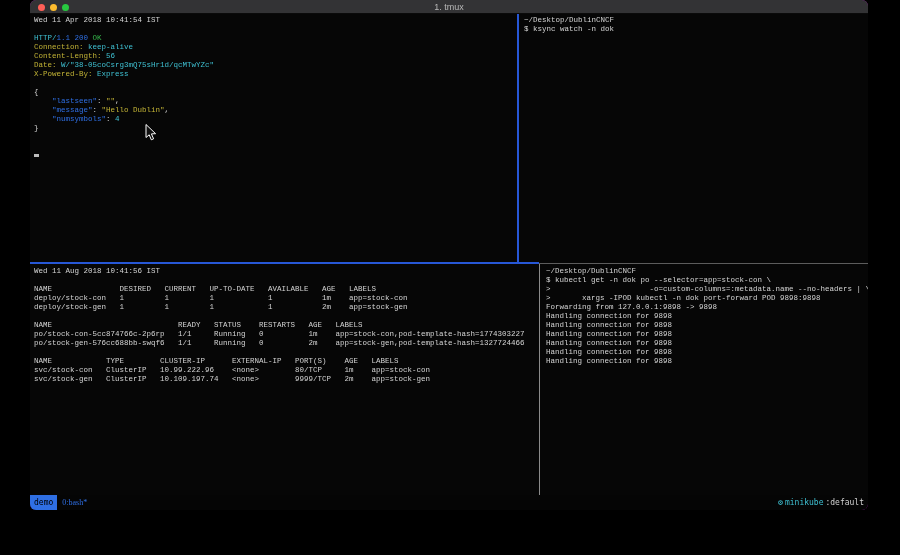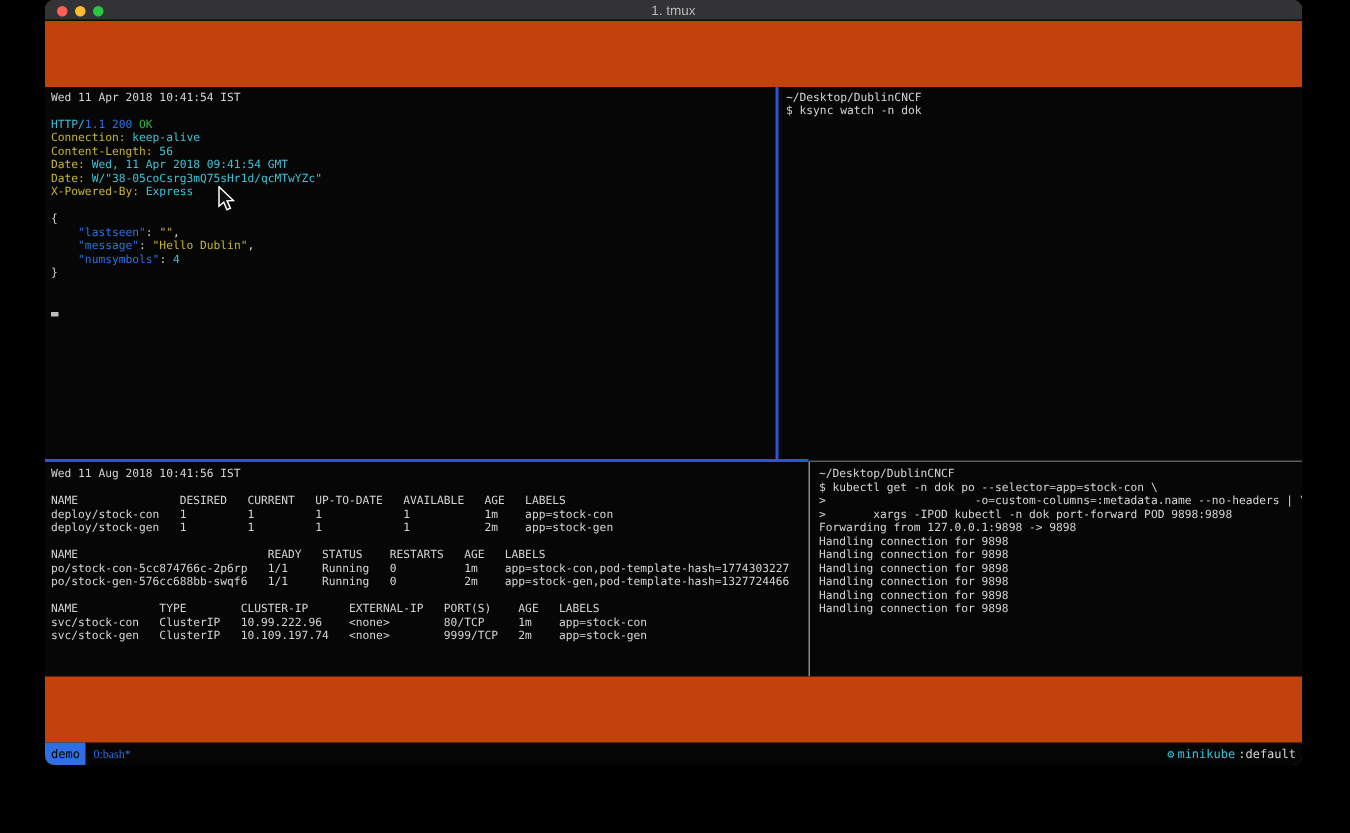--- a/index.html
+++ b/index.html
@@ -1,33 +1,33 @@
 <!DOCTYPE html>
 <html><head>
 <meta charset="utf-8">
 <style>
   * { margin:0; padding:0; box-sizing:border-box; }
   html,body { width:900px; height:555px; background:#000; overflow:hidden;
               font-family:"DejaVu Sans Mono", monospace; }
   .window { position:absolute; left:30px; top:0; width:838px; height:510px;
-            border-radius:6px; overflow:hidden; background:#c2410c;
-            display:flex; flex-direction:column;gap:44px; }
+            border-radius:6px; overflow:hidden; background:#a21caf;
+            display:flex; flex-direction:column; }
   .titlebar { height:14px; flex:0 0 14px; background:#333335;
               border-bottom:1px solid #0a0a0a; position:relative;
               display:flex; align-items:center; justify-content:center; }
   .traffic-lights { position:absolute; left:8px; top:3.5px; display:flex; gap:5px; }
   .tl { width:7px; height:7px; border-radius:50%; display:inline-block; }
   .tl.red { background:#ff5f57; }
   .tl.yellow { background:#febc2e; }
   .tl.green { background:#28c840; }
   .title { font-family:"Liberation Sans", sans-serif; font-size:9px; color:#b9b9b9; }
   .content { position:relative; flex:1 1 auto; background:#060606; overflow:hidden; }
   .pane { position:absolute; overflow:hidden; padding:2px 0 0 4px;
           font-size:7.5px; line-height:9px; color:#d4d4d4; }
-  .line { white-space:pre; height:9px; }
+  .line { white-space:pre; height:9px;font-family:Liberation Mono, monospace; }
   .pane-top-left { left:0; top:0; width:486px; height:247px; }
   .vborder-top { position:absolute; left:487px; top:0; width:2px; height:249px; background:#2757d6; }
   .pane-top-right { left:490px; top:0; right:0; height:247px; }
   .hborder-left { position:absolute; left:0; top:248px; width:509px; height:2px; background:#2757d6; }
   .hborder-right { position:absolute; left:509px; right:0; top:249px; height:1px; background:#5c5c5c; }
   .pane-bottom-left { left:0; top:251px; width:506px; bottom:0; }
   .vborder-bottom { position:absolute; left:509px; top:250px; width:1px; bottom:0; background:#8a8a8a; }
   .pane-bottom-right { left:512px; top:251px; right:0; bottom:0; }
   .c-fg { color:#d4d4d4; }
   .c-cyan { color:#3fc1d3; }
@@ -57,21 +57,20 @@
     <div class="title">1. tmux</div>
   </div>
 
   <div class="content">
     <div class="pane pane-top-left">
         <div class="line"><span class="c-fg">Wed 11 Apr 2018 10:41:54 IST</span></div>
         <div class="line"><span class="c-fg"> </span></div>
         <div class="line"><span class="c-cyan">HTTP/</span><span class="c-blue">1.1 200</span><span class="c-fg"> </span><span class="c-green">OK</span></div>
         <div class="line"><span class="c-yellow">Connection:</span><span class="c-cyan"> keep-alive</span></div>
         <div class="line"><span class="c-yellow">Content-Length:</span><span class="c-cyan"> 56</span></div>
-        <div class="line"><span class="c-yellow">Date:</span><span class="c-cyan"> Wed, 11 Apr 2018 09:41:54 GMT</span></div>
         <div class="line"><span class="c-yellow">Date:</span><span class="c-cyan"> W/"38-05coCsrg3mQ75sHr1d/qcMTwYZc"</span></div>
         <div class="line"><span class="c-yellow">X-Powered-By:</span><span class="c-cyan"> Express</span></div>
         <div class="line"><span class="c-fg"> </span></div>
         <div class="line"><span class="c-fg">{</span></div>
         <div class="line"><span class="c-fg">    </span><span class="c-blue">"lastseen"</span><span class="c-fg">: </span><span class="c-yellow">""</span><span class="c-fg">,</span></div>
         <div class="line"><span class="c-fg">    </span><span class="c-blue">"message"</span><span class="c-fg">: </span><span class="c-yellow">"Hello Dublin"</span><span class="c-fg">,</span></div>
         <div class="line"><span class="c-fg">    </span><span class="c-blue">"numsymbols"</span><span class="c-fg">: </span><span class="c-cyan">4</span></div>
         <div class="line"><span class="c-fg">}</span></div>
         <div class="line"><span class="c-fg"> </span></div>
         <div class="line"><span class="c-fg"> </span></div>

